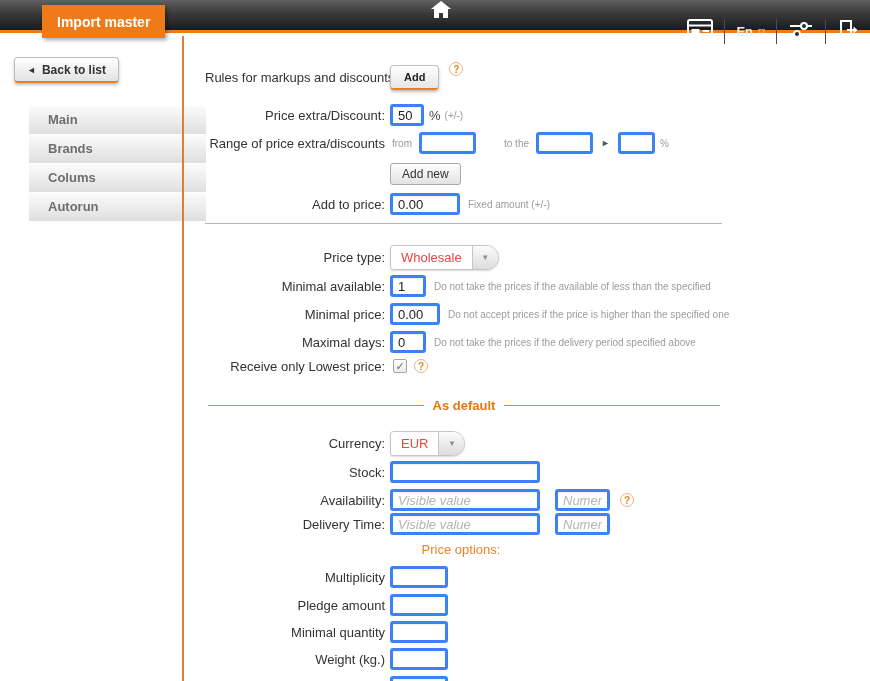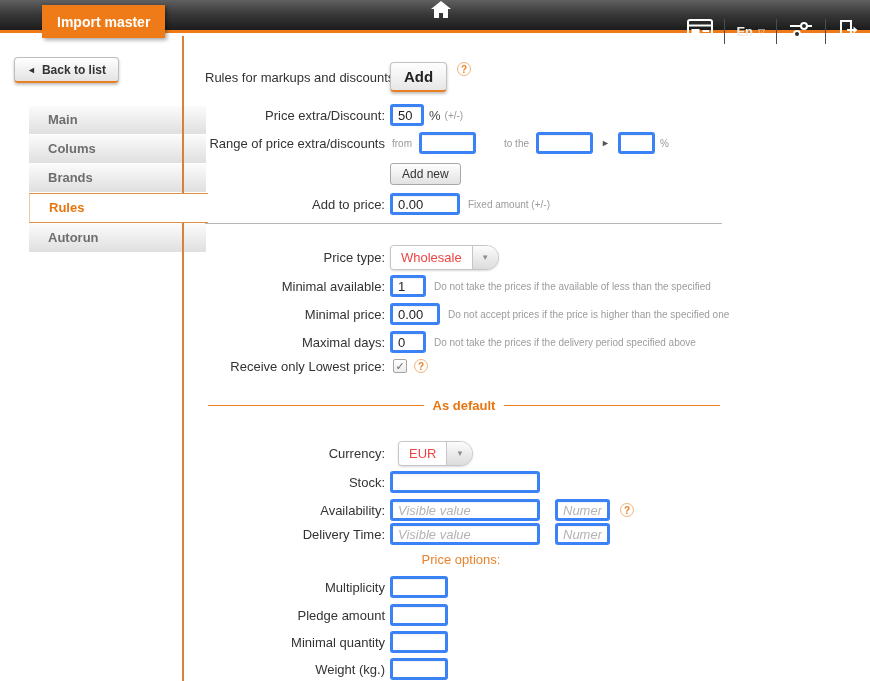--- a/index.html
+++ b/index.html
@@ -51,21 +51,21 @@
 
   .inp { height:22px; border:3px solid #3b82f6; border-radius:3px; padding:0 5px;
     font-family:"Liberation Sans", sans-serif; font-size:13px; color:#222;
     box-shadow:inset 0 1px 1px rgba(0,0,0,0.06); }
   .inp::placeholder { font-style:italic; color:#b3b3b3; }
   .w32{width:34px;} .w36{width:36px;} .w48{width:50px;} .w57{width:57px;}
   .w37{width:37px;} .w66{width:70px;} .w140{width:150px;} .w73{width:55px;} .w58{width:58px;}
 
   .btn-accent { padding:5px 13px; background:linear-gradient(#fefefe,#e7e7e7);
     border:1px solid #c2c2c2; border-bottom:2px solid #e87f25; border-radius:4px;
-    font-weight:bold; font-size:15px; color:#222; cursor:pointer;
+    font-weight:bold; font-size:11px; color:#222; cursor:pointer;
     box-shadow:0 2px 3px rgba(0,0,0,0.25); font-family:"Liberation Sans", sans-serif; }
   .btn-plain { padding:3px 11px; background:linear-gradient(#fefefe,#e2e2e2);
     border:1px solid #a8a8a8; border-radius:3px; font-size:12px; color:#333;
     cursor:pointer; font-family:"Liberation Sans", sans-serif; }
 
   .help { display:inline-flex; width:14px; height:14px; border:1px solid #f0b27a;
     border-radius:50%; color:#e8832a; font-size:10px; font-weight:bold;
     align-items:center; justify-content:center; margin-left:10px; cursor:pointer;
     flex-shrink:0; }
 
@@ -141,23 +141,22 @@
     </div>
   </div>
 
   <div class="sidebar">
     <button class="back-btn">
       <span class="back-arrow">◄</span>
       <span>Back to list</span>
     </button>
     <div class="nav">
       <div class="nav-item">Main</div>
+      <div class="nav-item">Brands</div>
       <div class="nav-item">Colums</div>
-      <div class="nav-item">Brands</div>
-      <div class="nav-item active">Rules</div>
       <div class="nav-item">Autorun</div>
     </div>
   </div>
   <div class="sidebar-line"></div>
 
   <div class="content">
 
     <div class="row" style="margin-bottom:11px; min-height:30px;">
       <span class="lbl">Rules for markups and discounts:</span>
       <button class="btn-accent">Add</button>
@@ -222,27 +221,27 @@
     </div>
 
     <div class="row" style="margin-bottom:23px; min-height:18px;">
       <span class="lbl">Receive only Lowest price:</span>
       <span class="checkbox">
         <span>✓</span>
       </span>
       <span class="help" style="margin-left:7px;">?</span>
     </div>
 
-    <div class="section-title" style="margin-bottom:27px;">
+    <div class="section-title" style="margin-bottom:17px;">
       <span class="hr"></span>
       <span class="st-text">As default</span>
       <span class="hr"></span>
     </div>
 
-    <div class="row" style="margin-bottom:4px; min-height:26px;gap:8px;">
+    <div class="row" style="margin-bottom:4px; min-height:26px;">
       <span class="lbl">Currency:</span>
       <span class="combo">
         <span class="combo-value">EUR</span>
         <span class="combo-arrow">▼</span>
       </span>
     </div>
 
     <div class="row" style="margin-bottom:4px;">
       <span class="lbl">Stock:</span>
       <input class="inp w140" value="" style="">

